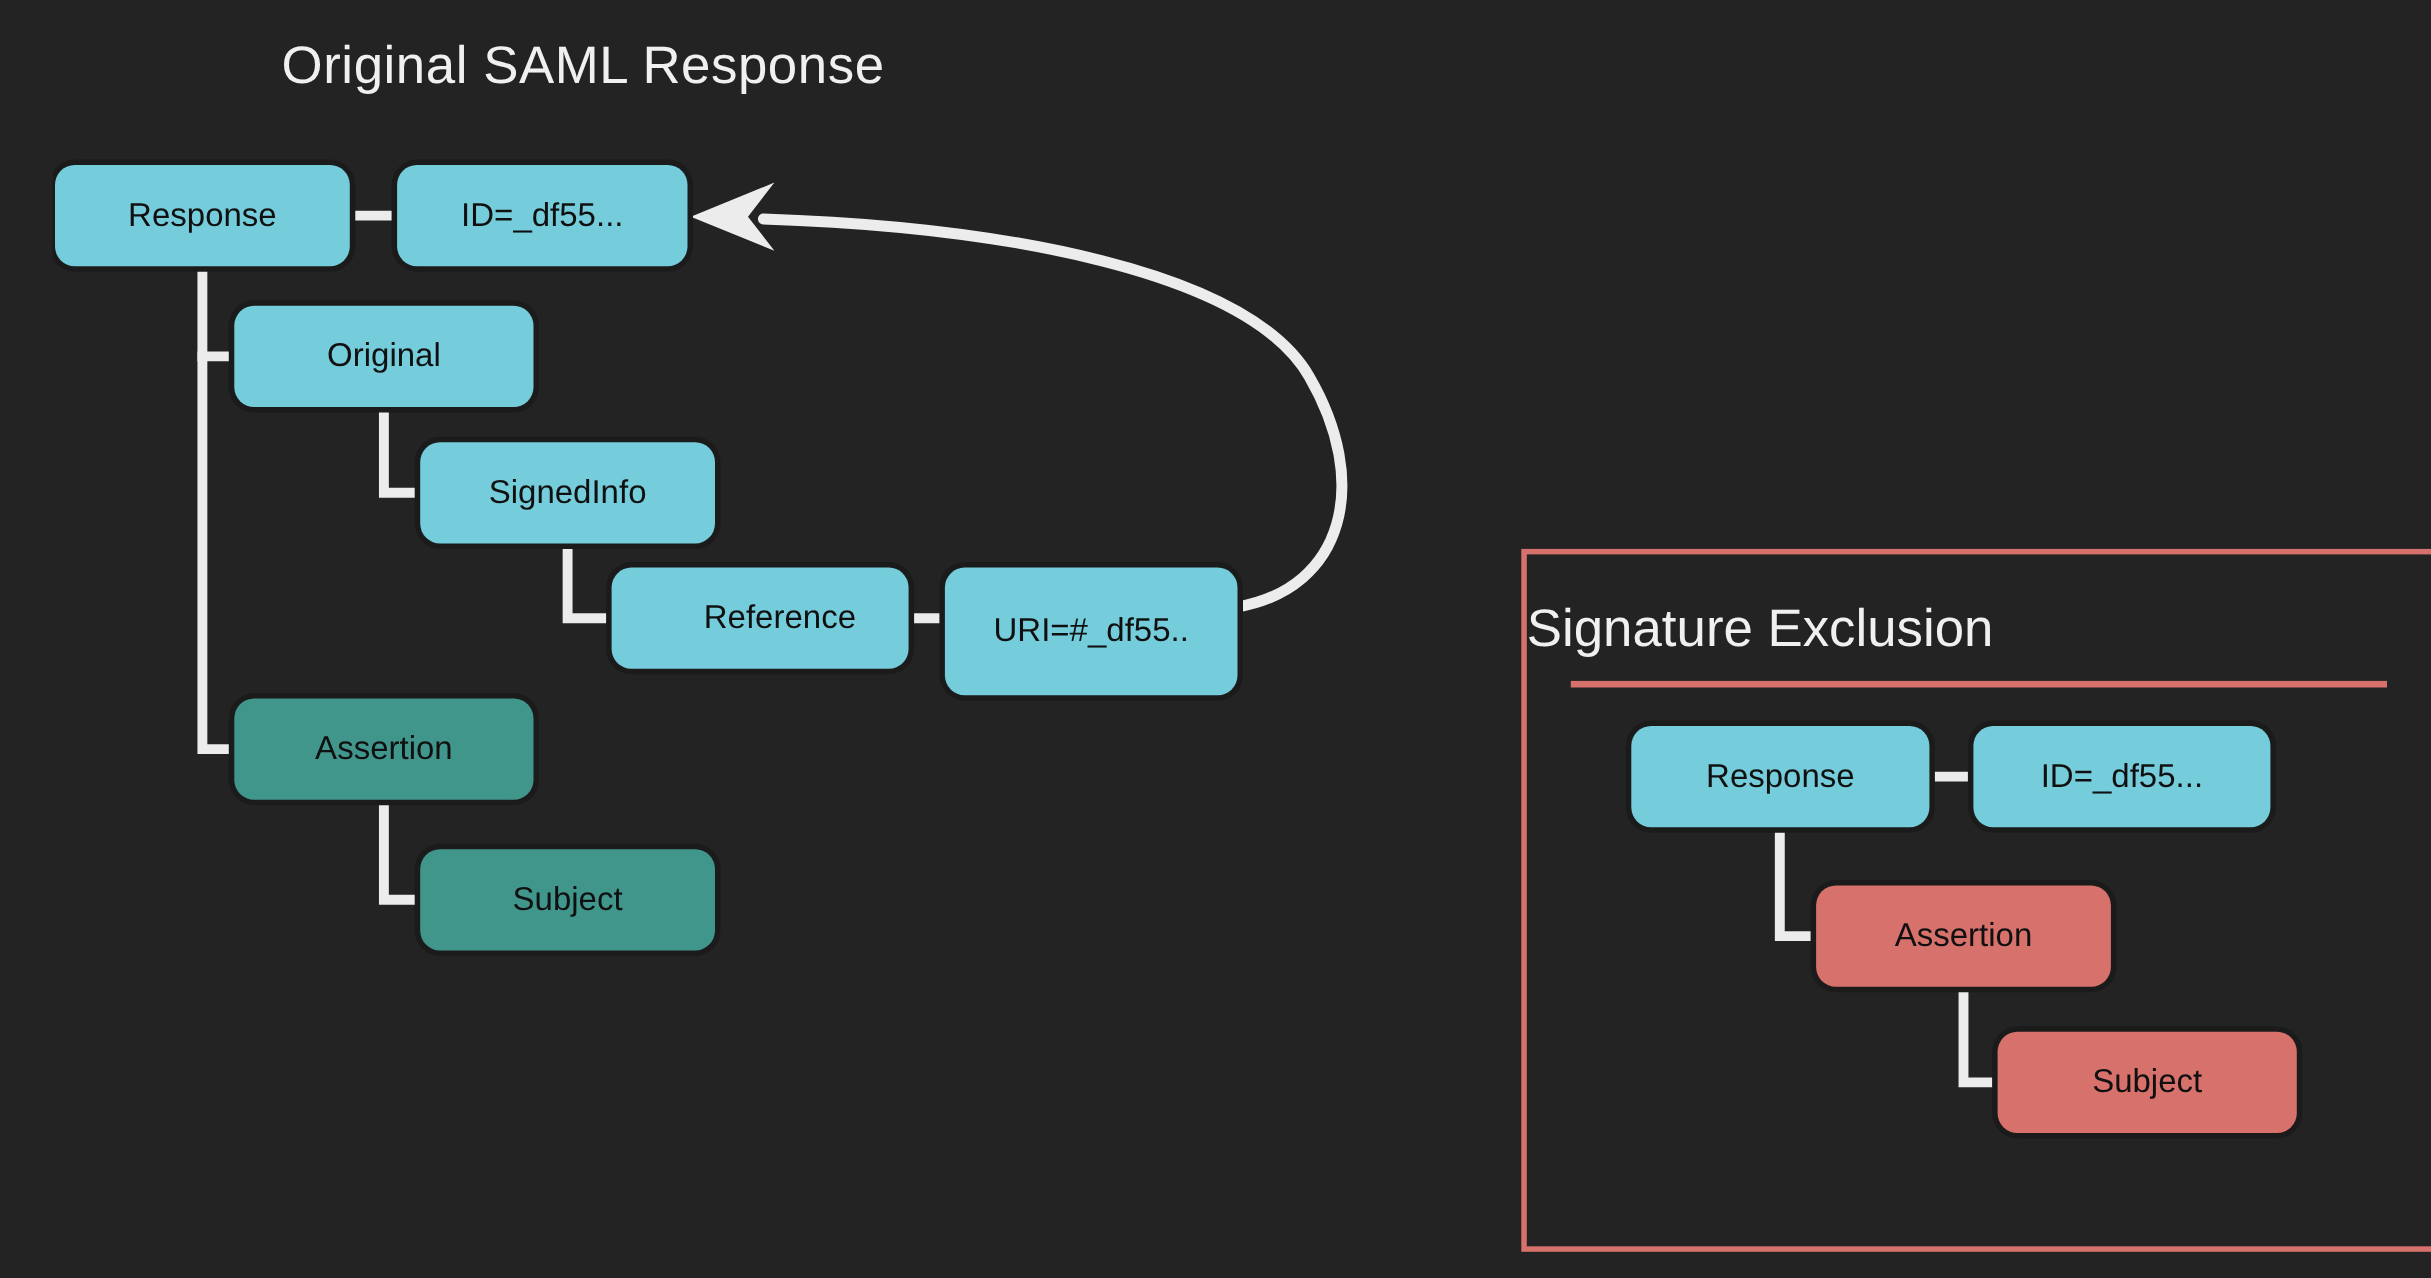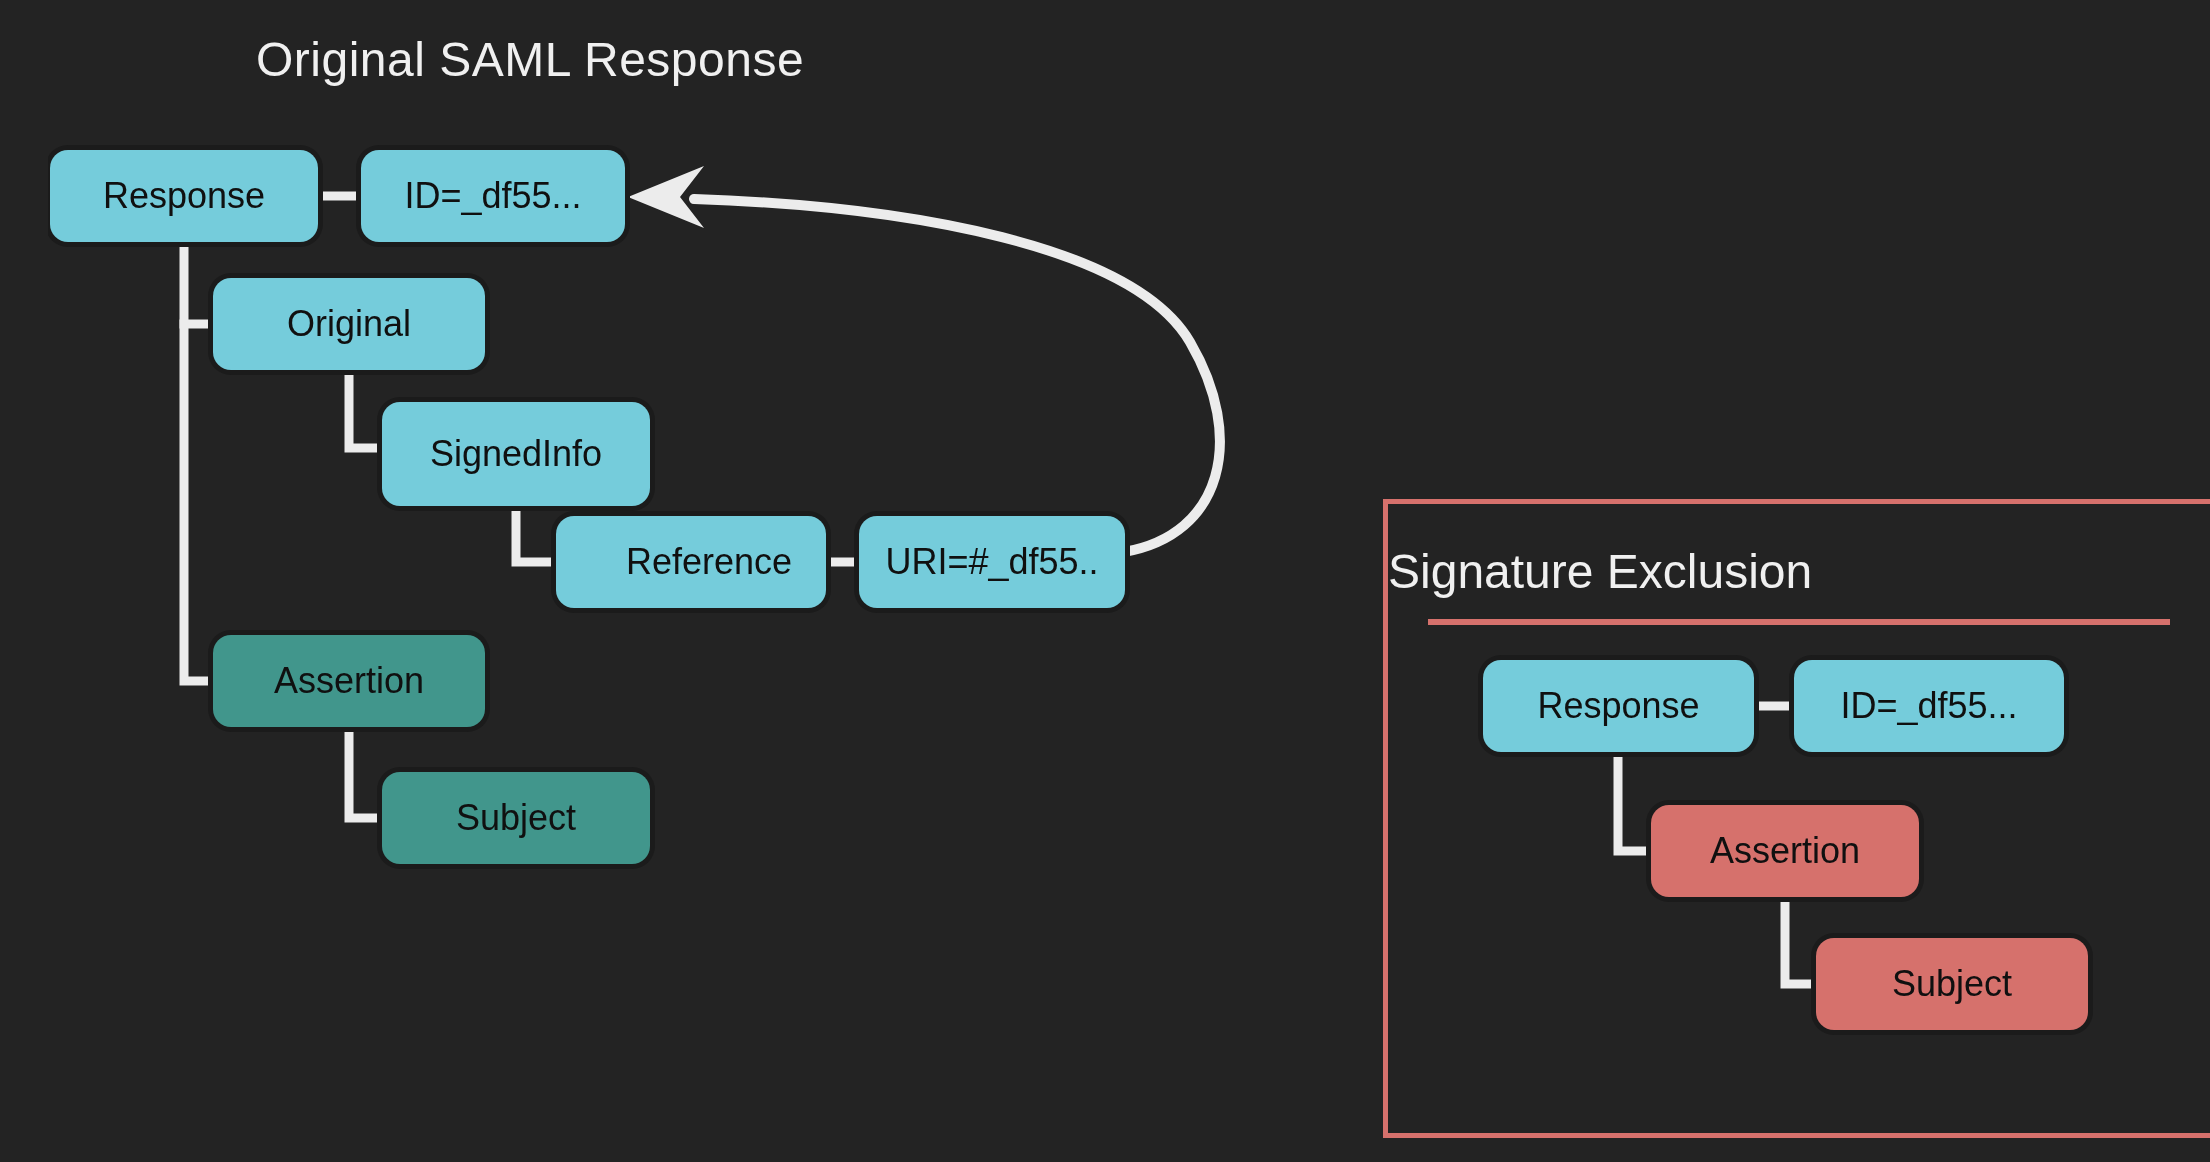--- a/index.html
+++ b/index.html
@@ -29,21 +29,21 @@
     letter-spacing:0.5px;
     white-space:nowrap;
   }
   #connector-layer{
     position:absolute;left:0;top:0;z-index:1;
   }
   .node{
     position:absolute;z-index:3;
     display:flex;align-items:center;justify-content:center;
     border-radius:18px;
-    font-size:36px;
+    font-size:30px;
     color:var(--node-text);
     box-shadow:0 0 0 5px #1b1b1b;
     white-space:nowrap;
   }
   .node.cyan{background:var(--node-cyan);}
   .node.teal{background:var(--node-teal);}
   .node.salmon{background:var(--node-salmon);}
   .panel{
     position:absolute;z-index:0;
     left:1335px;top:499px;width:834px;height:639px;
@@ -87,23 +87,23 @@
       <polyline points="1737,897 1737,984 1768,984"></polyline>
 
       <path d="M 1076 552 C 1175 535 1198 438 1142 342 C 1086 246 862 206 646 199" stroke-width="10" stroke-linecap="round"></path>
     </g>
     <polygon points="580,197 656,166 632,197 656,228" fill="#ececec"></polygon>
   </svg>
 
   <div class="node cyan" style="left:2px;top:150px;width:268px;height:92px;">Response</div>
   <div class="node cyan" style="left:313px;top:150px;width:264px;height:92px;">ID=_df55...</div>
   <div class="node cyan" style="left:165px;top:278px;width:272px;height:92px;">Original</div>
-  <div class="node cyan" style="left:334px;top:402px;width:268px;height:104px;">SignedInfo</div>
+  <div class="node cyan" style="left:334px;top:402px;width:268px;height:92px;">SignedInfo</div>
   <div class="node cyan" style="left:508px;top:516px;width:270px;height:92px;padding-left:36px;">Reference</div>
-  <div class="node cyan" style="left:811px;top:516px;width:266px;height:92px;">URI=#_df55..</div>
+  <div class="node cyan" style="left:811px;top:516px;width:266px;height:116px;">URI=#_df55..</div>
   <div class="node teal" style="left:165px;top:635px;width:272px;height:92px;">Assertion</div>
   <div class="node teal" style="left:334px;top:772px;width:268px;height:92px;">Subject</div>
 
   <div class="panel">
     <div class="panel-title">Signature Exclusion</div>
     <div class="panel-divider"></div>
   </div>
 
   <div class="node cyan" style="left:1435px;top:660px;width:271px;height:92px;">Response</div>
   <div class="node cyan" style="left:1746px;top:660px;width:270px;height:92px;">ID=_df55...</div>

